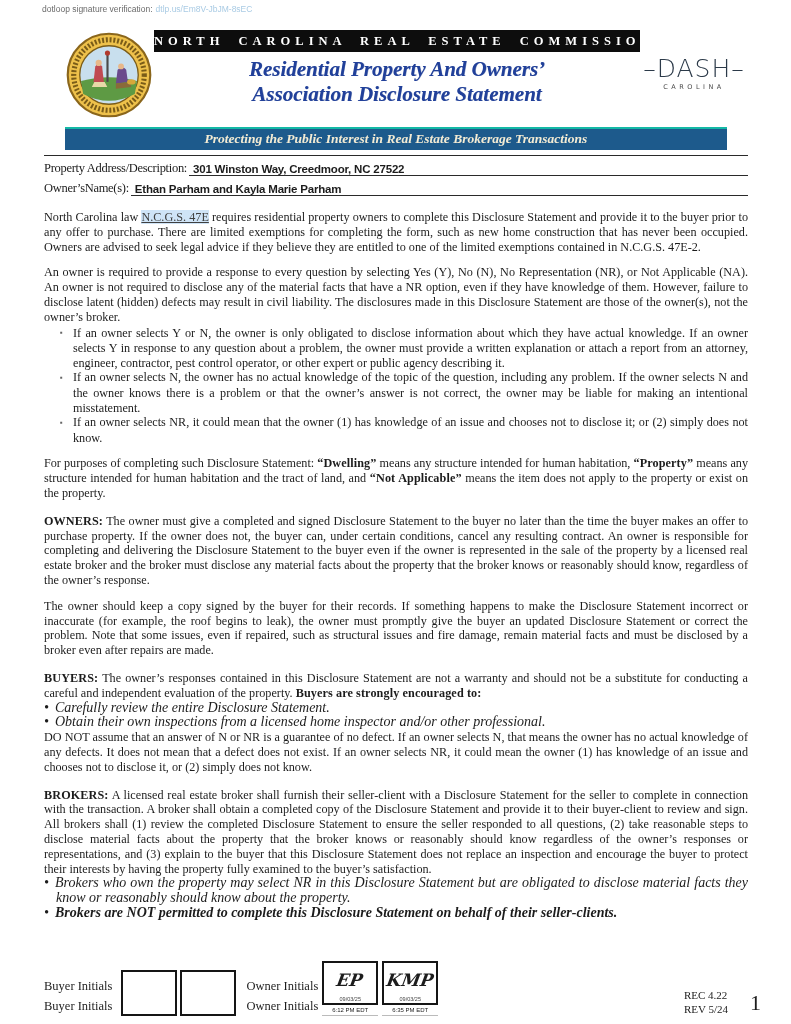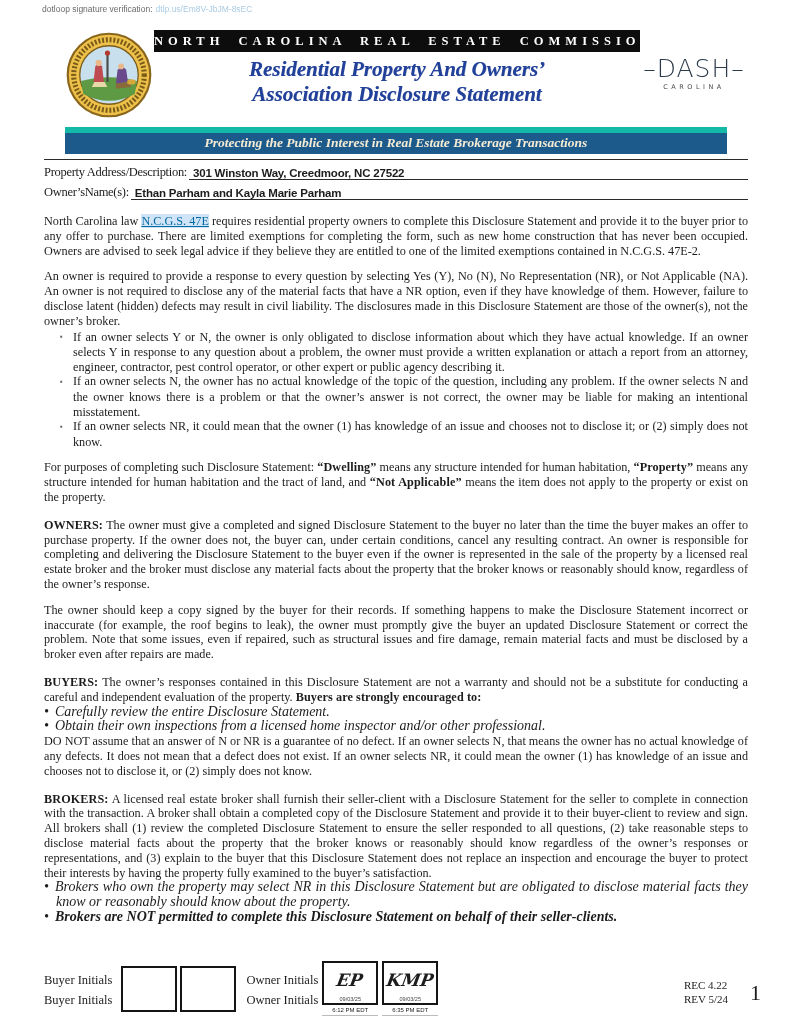--- a/index.html
+++ b/index.html
@@ -18,45 +18,45 @@
           font-size:12.5px;letter-spacing:5px;word-spacing:6px;padding:4px 0 3px 0;
           white-space:nowrap;overflow:hidden;}
   .title{color:#21409a;font-weight:bold;font-style:italic;font-size:21px;
          line-height:1.18;text-align:center;margin-top:5px;
          text-shadow:0.4px 0.4px 0 #9aa7c9;}
   .dashlogo{flex:0 0 108px;text-align:center;padding-top:26px;color:#2c3a49;}
   .dashword{font-family:"DejaVu Sans",sans-serif;font-weight:200;font-size:25px;
             letter-spacing:1px;line-height:1;}
   .dashsub{font-family:"DejaVu Sans",sans-serif;font-size:6.5px;letter-spacing:3.5px;
            color:#4a4a4a;margin-top:2px;}
-  .tagbar{margin:5px 21px 0 21px;background:#1d5a8c;border-top:6px solid #14b8a6;
+  .tagbar{margin:5px 21px 0 21px;background:#1d5a8c;border-top:2px solid #14b8a6;
           color:#f4ecd4;font-weight:bold;font-style:italic;font-size:13.5px;
           text-align:center;padding:2px 0 3px 0;}
   .toprule{border:none;border-top:1.5px solid #2a2a2a;margin:5px 0 0 0;}
   
   .fline{display:flex;align-items:flex-end;font-size:12.5px;margin-top:5px;}
   .flabel{white-space:nowrap;letter-spacing:-0.3px;text-align:right;}
   .fvalue{flex:1;border-bottom:1px solid #2a2a2a;margin-left:2px;padding:0 0 0 4px;
           font-family:"Liberation Sans",sans-serif;font-weight:bold;font-size:11.5px;
           letter-spacing:-0.2px;}
   
   .para{font-size:12.2px;line-height:14.8px;text-align:justify;margin-top:11px;}
   .para b{letter-spacing:0.1px;}
-  .lnk{color:#0369a1;text-decoration:underline;background:#cfe4f7;}
+  .lnk{color:#404040;text-decoration:underline;background:#cfe4f7;}
   .blist{margin:1px 0 0 16px;}
   .bitem{font-size:12.2px;line-height:14.8px;text-align:justify;
          padding-left:13px;text-indent:-13px;}
   .bm{display:inline-block;width:13px;text-indent:0;font-size:8px;color:#666;
       vertical-align:1.5px;}
   .dot{display:inline-block;width:11px;text-indent:0;}
   .hang{padding-left:12px;text-indent:-12px;}
   .nobullet-line{font-size:14px;line-height:14.8px;font-style:italic;}
   
   .footer{position:absolute;left:44px;right:30px;bottom:8px;display:flex;
-          align-items:center;}
+          align-items:flex-end;}
   .initcol{font-size:12.5px;line-height:20px;padding-top:3px;white-space:nowrap;}
   .ibox{width:52px;height:42px;border:2px solid #151515;margin-left:3px;background:#fff;}
   .boxpair{display:flex;margin:0 10px 0 6px;}
   .stamp-wrap{margin-left:4px;text-align:center;}
   .stamp{width:52px;height:40px;border:2px solid #151515;display:flex;
          flex-direction:column;align-items:center;justify-content:flex-end;background:#fff;}
   .sini{font-family:"DejaVu Serif",serif;font-weight:bold;font-style:italic;
         font-size:17px;line-height:24px;transform:skewX(-10deg);flex:1;
         display:flex;align-items:center;}
   .sdate{font-family:"Liberation Sans",sans-serif;font-size:5.5px;color:#444;

